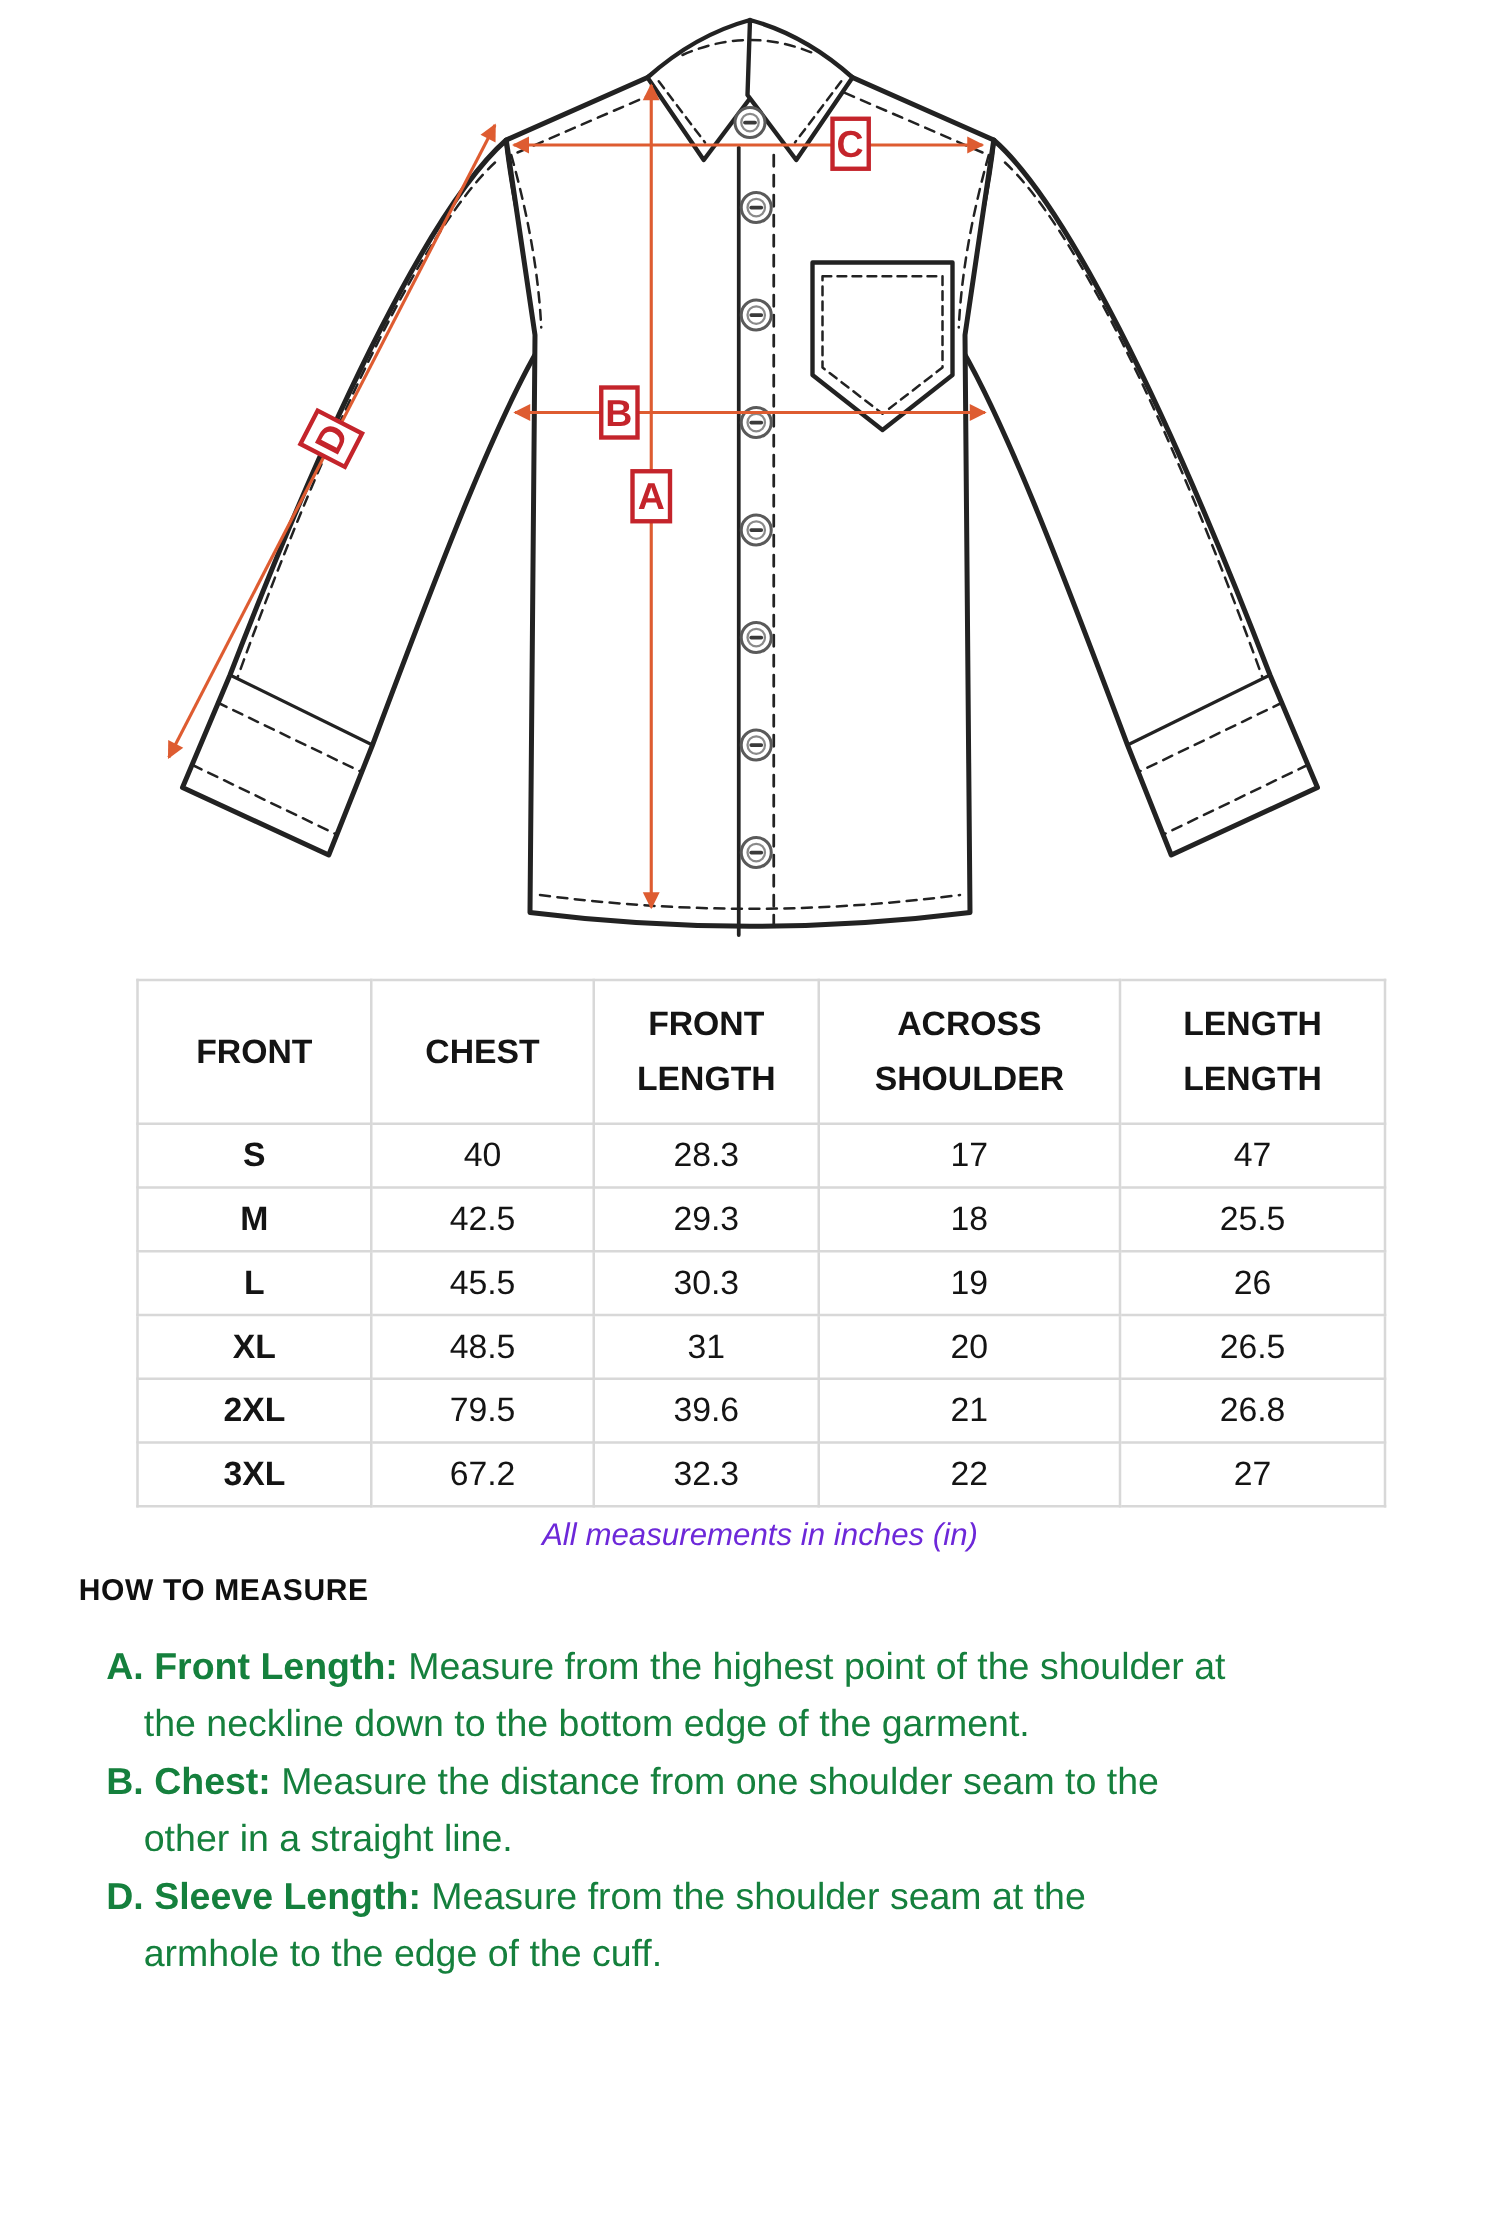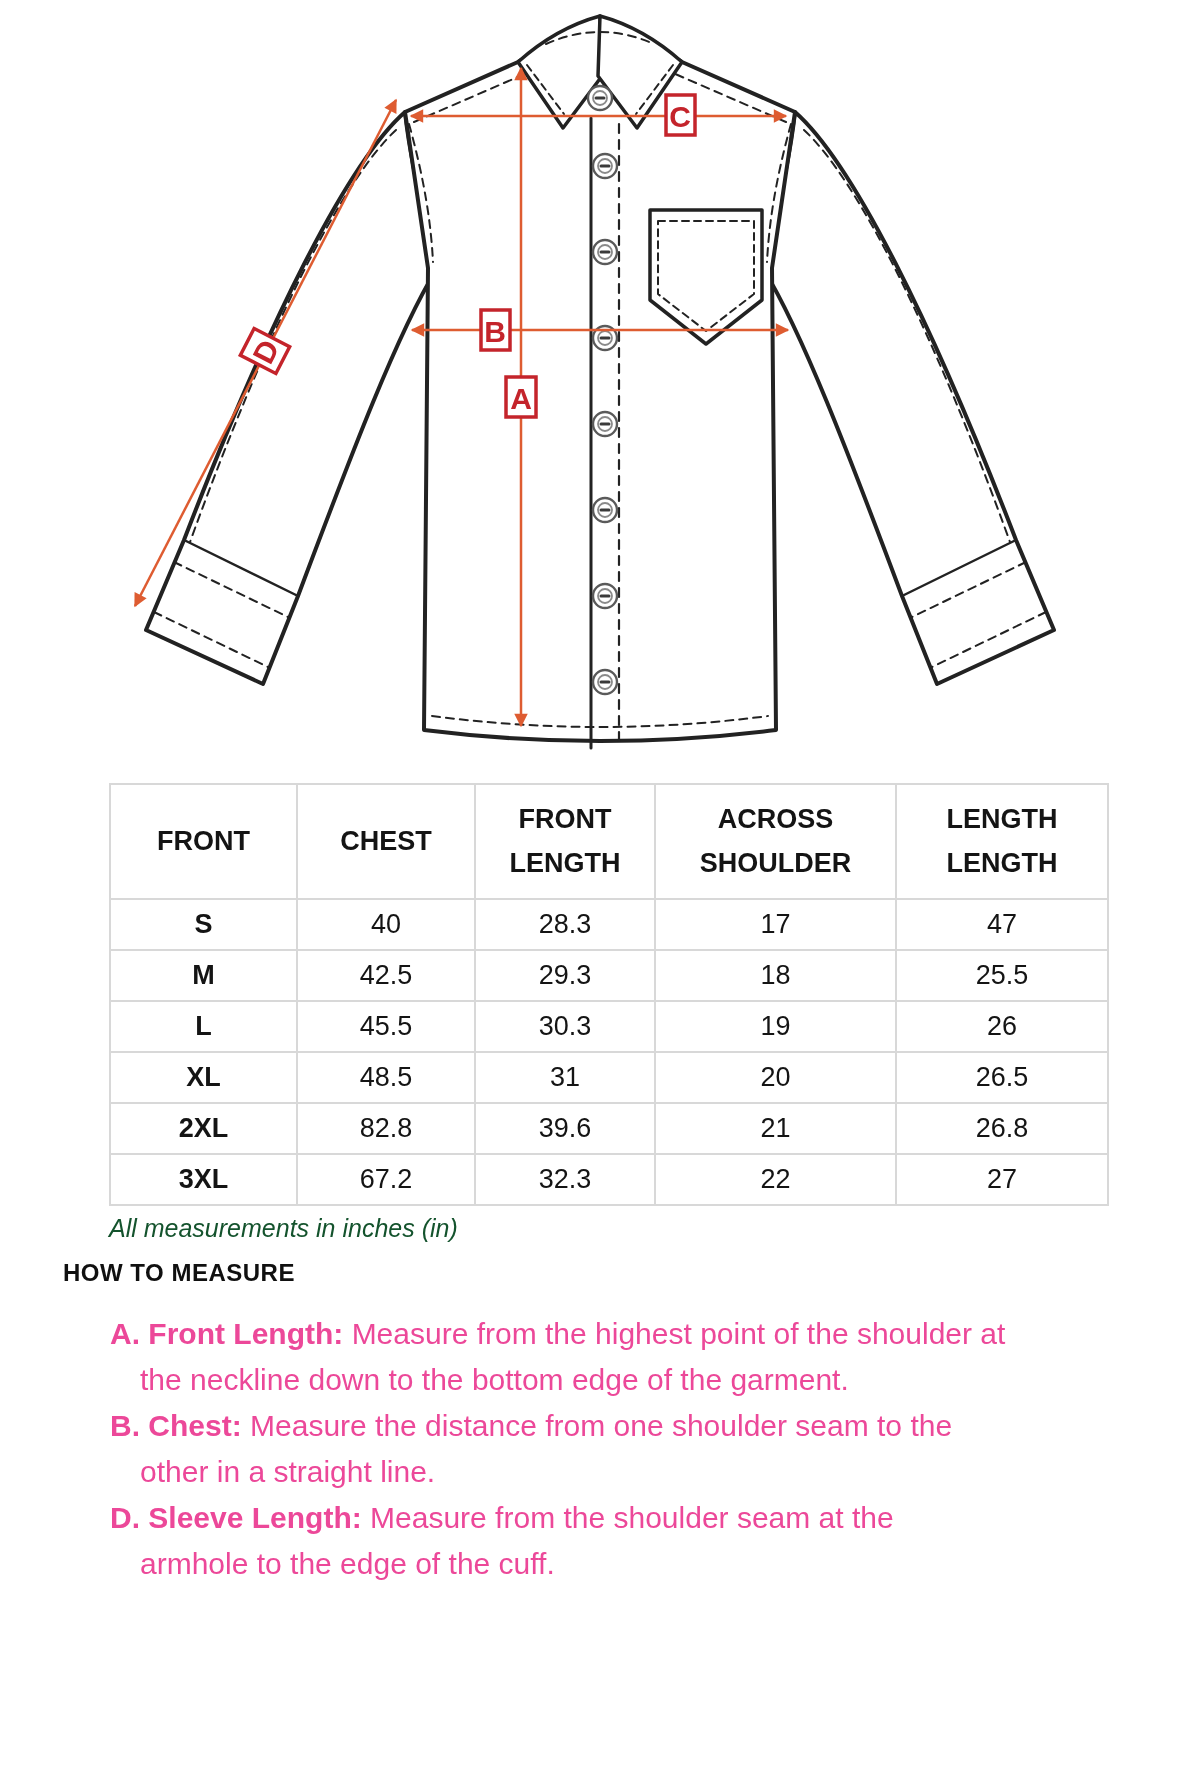--- a/index.html
+++ b/index.html
@@ -21,30 +21,30 @@
   table.size-table th,
   table.size-table td{
     border:2px solid #d8d8d8;text-align:center;vertical-align:middle;
     color:#141414;padding:0 10px;background:#ffffff;
   }
   table.size-table th{height:113px;font-size:27px;line-height:1.6;font-weight:bold;}
   table.size-table td{height:49px;font-size:27px;font-weight:normal;}
   table.size-table td:first-child{font-weight:bold;}
   
   .units-note{
-    margin:8px 0 0 109px;width:998px;text-align:left;
-    font-size:25px;font-style:italic;color:#14532d;
+    margin:8px 0 0 109px;width:998px;text-align:center;
+    font-size:25px;font-style:italic;color:#6d28d9;
   }
   .htm-title{
     margin:16px 0 0 63px;font-size:24px;font-weight:bold;color:#101010;
     letter-spacing:0.5px;
   }
   .measure-list{
-    margin:24px 0 0 110px;width:900px;
-    font-size:30px;line-height:46px;color:#ec4899;
+    margin:24px 0 0 85px;width:900px;
+    font-size:30px;line-height:46px;color:#15803d;
   }
   .measure-list p{margin:0;padding-left:30px;text-indent:-30px;}
   .measure-list .lbl{font-weight:bold;}
 </style>
 </head>
 <body>
 
 <div class="diagram-wrap">
 <svg width="1200" height="772" viewBox="0 0 1200 772">
   <defs>
@@ -171,21 +171,21 @@
     </tr>
     <tr>
       <td>XL</td>
       <td>48.5</td>
       <td>31</td>
       <td>20</td>
       <td>26.5</td>
     </tr>
     <tr>
       <td>2XL</td>
-      <td>82.8</td>
+      <td>79.5</td>
       <td>39.6</td>
       <td>21</td>
       <td>26.8</td>
     </tr>
     <tr>
       <td>3XL</td>
       <td>67.2</td>
       <td>32.3</td>
       <td>22</td>
       <td>27</td>

